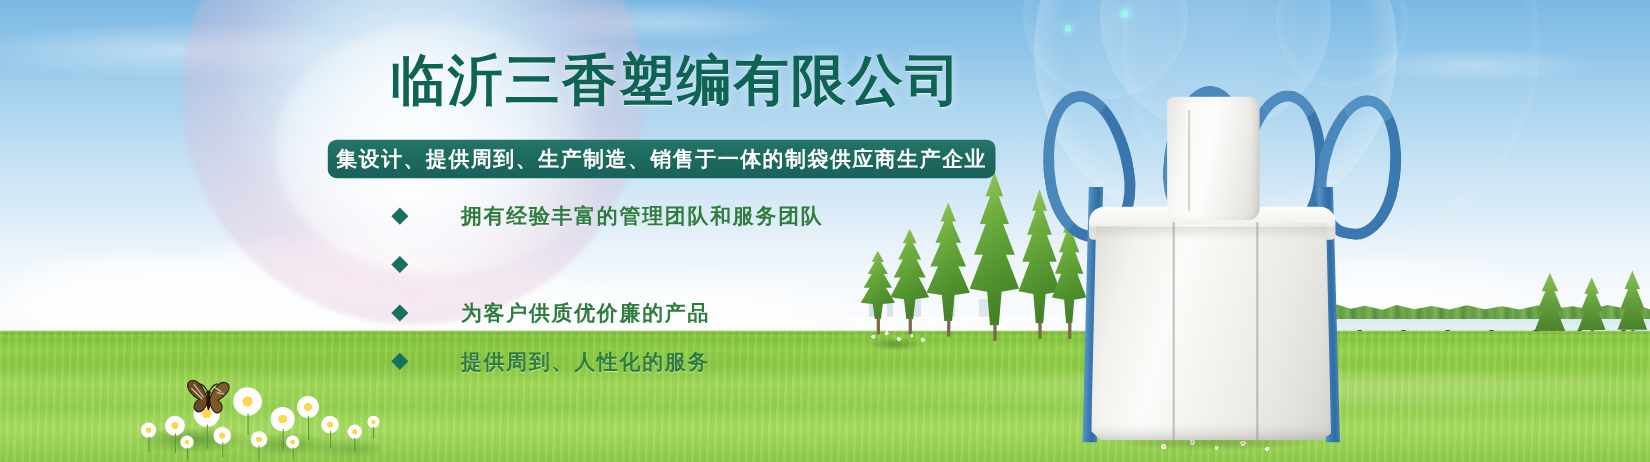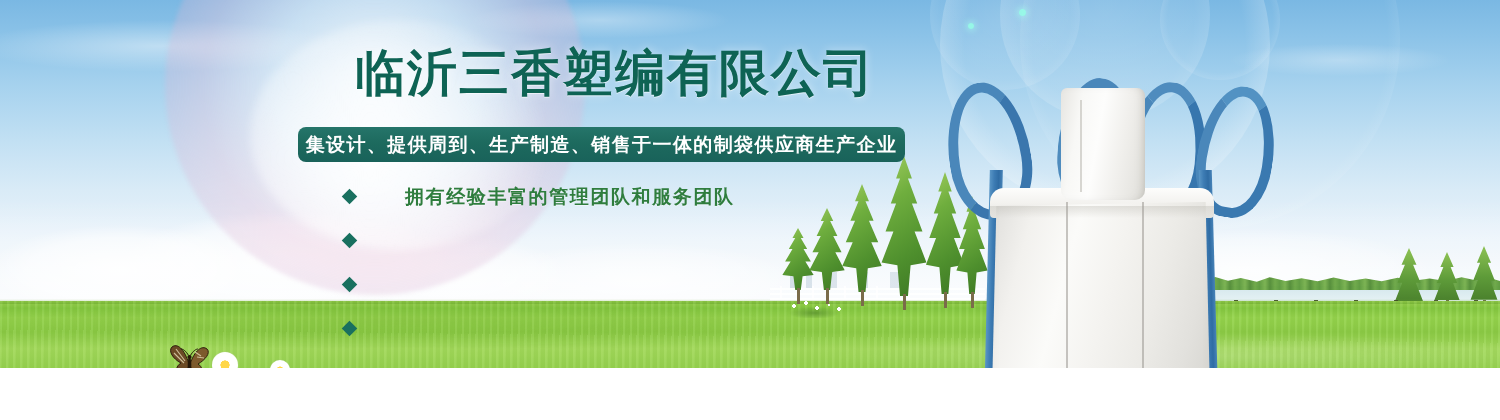--- a/index.html
+++ b/index.html
@@ -3,21 +3,21 @@
 <meta charset="utf-8">
 <style>
   html, body {
     margin: 0;
     padding: 0;
     background: #ffffff;
   }
   #banner {
     position: relative;
     width: 1500px;
-    height: 368px;
+    height: 420px;
     overflow: hidden;
     font-family: "Liberation Sans", "DejaVu Sans", sans-serif;
   }
 
   
   .sky {
     position: absolute;
     left: 0; top: 0;
     width: 1500px; height: 306px;
     background: linear-gradient(to bottom,
@@ -274,21 +274,21 @@
     border-radius: 8px;
     display: flex; align-items: center; justify-content: center;
   }
   .subtitle-text {
     color: #ffffff;
     font-size: 19px;
     font-weight: bold;
     letter-spacing: 1.4px;
     white-space: nowrap;
   }
-  .bullets { position: absolute; left: 338px; top: 178px; width: 460px; }
+  .bullets { position: absolute; left: 352px; top: 178px; width: 460px; }
   .bullet-row {
     position: relative;
     height: 37px;
     margin-bottom: 7px;
     display: flex;
     align-items: center;
   }
   .bullet-diamond {
     width: 11px; height: 11px;
     background: #19705f;
@@ -512,19 +512,21 @@
   <div class="bullets">
     <div class="bullet-row">
       <span class="bullet-diamond"></span>
       <span class="bullet-text">拥有经验丰富的管理团队和服务团队</span>
     </div>
     <div class="bullet-row">
       <span class="bullet-diamond"></span>
     </div>
     <div class="bullet-row">
       <span class="bullet-diamond"></span>
+      <span class="bullet-text">为客户供质优价廉的产品</span>
     </div>
     <div class="bullet-row">
       <span class="bullet-diamond"></span>
+      <span class="bullet-text">提供周到、人性化的服务</span>
     </div>
   </div>
 
 </div>
 
 </body></html>

